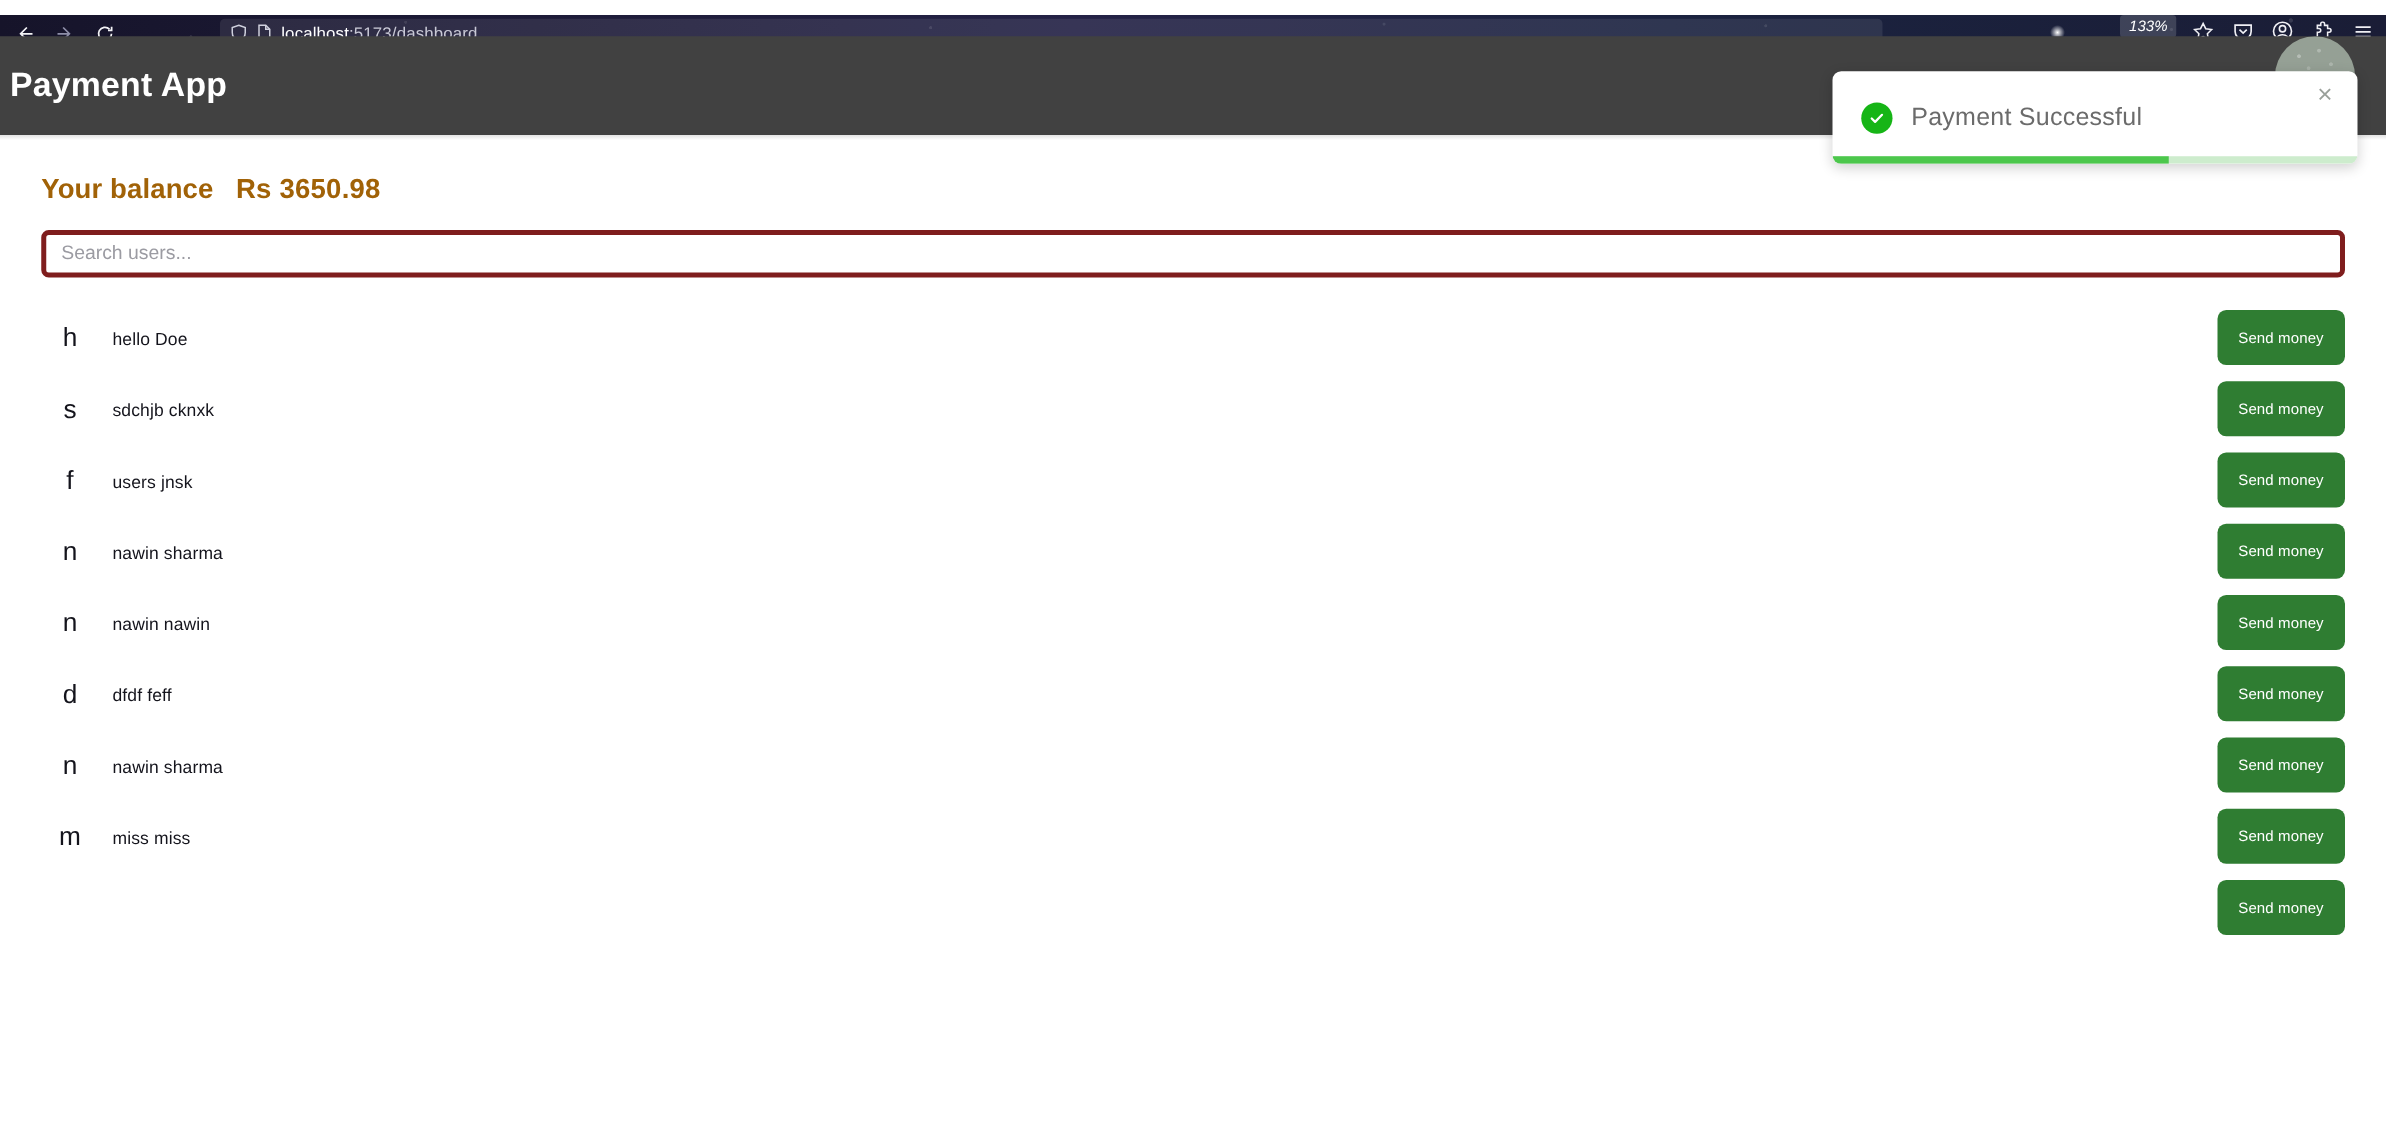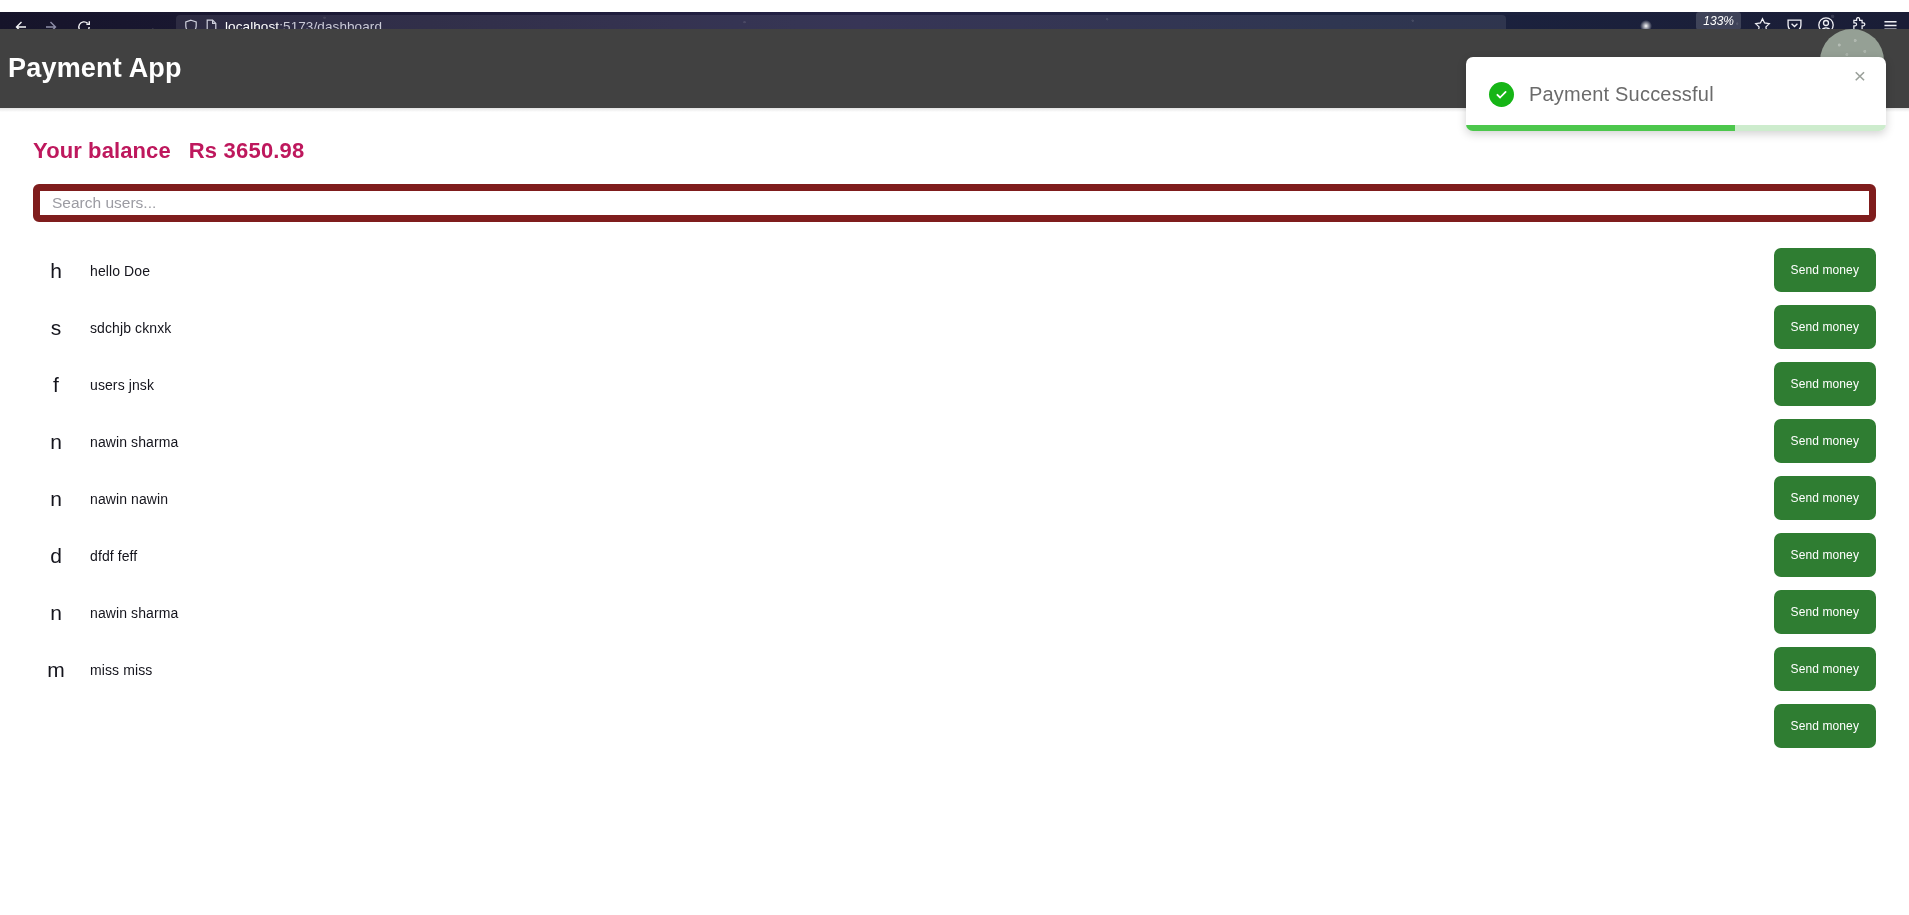--- a/index.html
+++ b/index.html
@@ -79,31 +79,31 @@
   }
   .header-shadow {
     position:absolute; top:108px; left:0; width:1909px; height:4px;
     background:linear-gradient(#e2e2e2, #ffffff);
   }
 
   
   .content { position:absolute; top:112px; left:0; width:1909px; }
   .balance-row {
     display:flex; align-items:flex-start; gap:18px;
-    padding:26px 0 0 33px; color:#be185d;
+    padding:26px 0 0 33px; color:#a16207;
   }
   .balance-label { font-size:22px; font-weight:bold; letter-spacing:0.1px; }
   .balance-value { font-size:22px; font-weight:600; letter-spacing:0.2px; }
 
   .users-heading {
     padding:31px 0 0 33px; font-size:19px; font-weight:bold; color:#0d0d16; letter-spacing:0.1px;
   }
   .search-wrap { padding:20px 33px 0 33px; }
   .search-input {
-    width:100%; height:38px; border:7px solid #7f1d1d; border-radius:6px;
+    width:100%; height:38px; border:4px solid #7f1d1d; border-radius:6px;
     padding:0 12px; font-size:15.5px; font-family:"Liberation Sans", sans-serif;
     color:#2c2c33; background:#ffffff; outline:none;
   }
   .search-input::placeholder { color:#9b9ba2; }
 
   .user-list { padding:0 33px; margin-top:20px; }
   .user-row {
     height:57px; display:flex; align-items:center; position:relative;
   }
   .user-initial {

